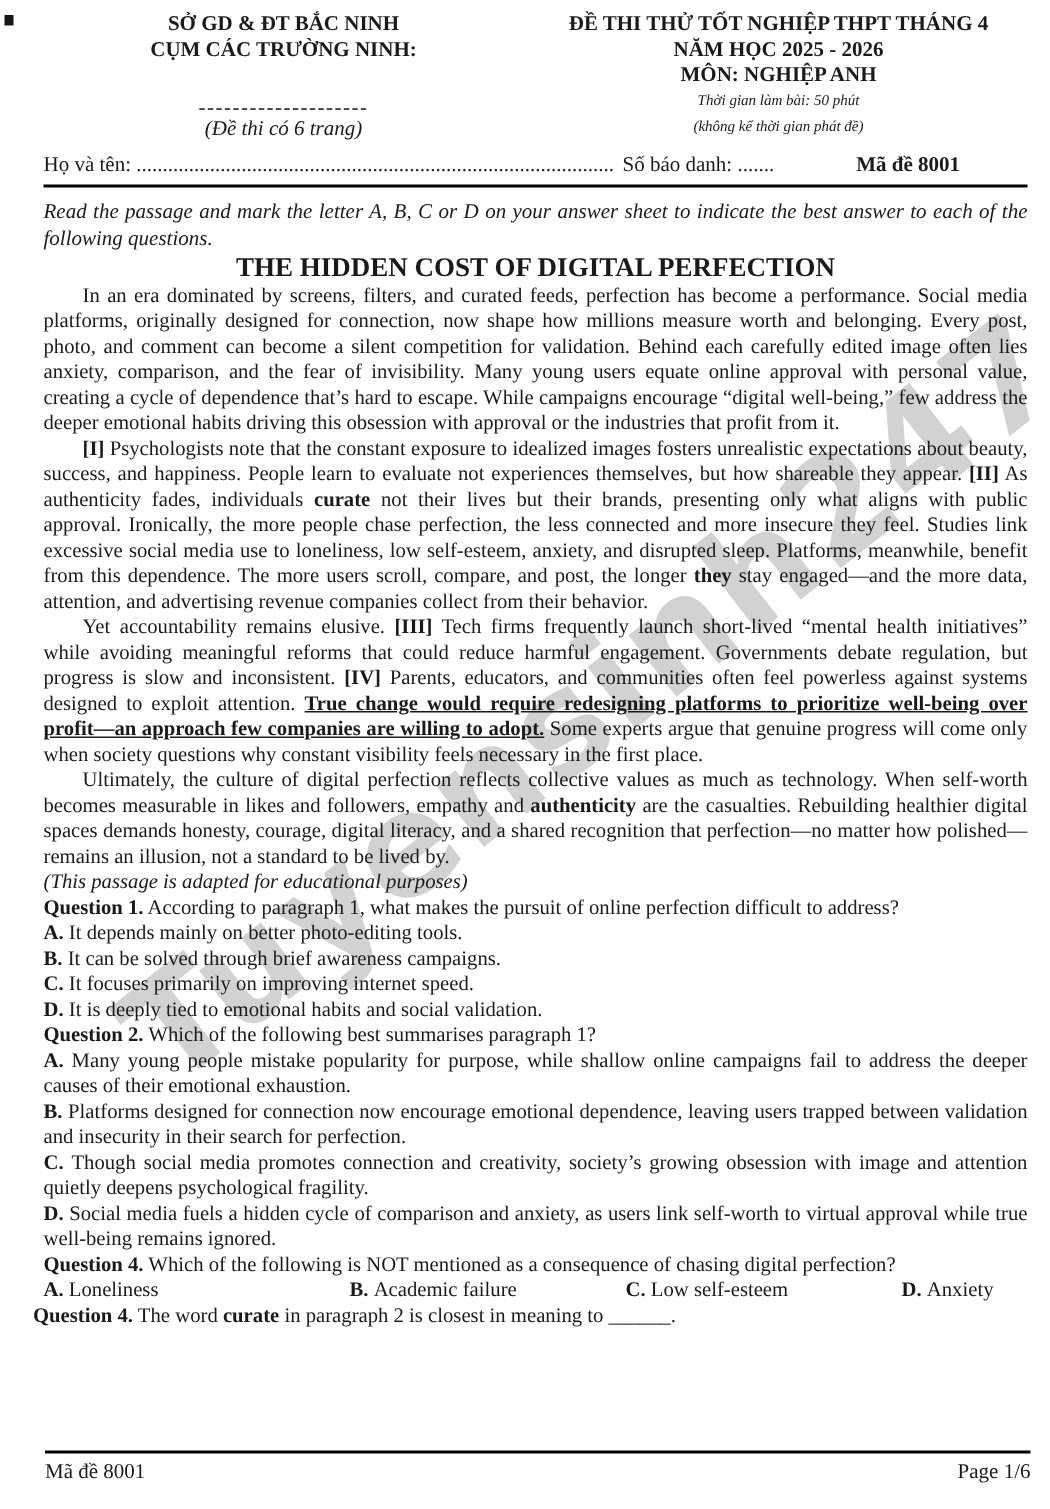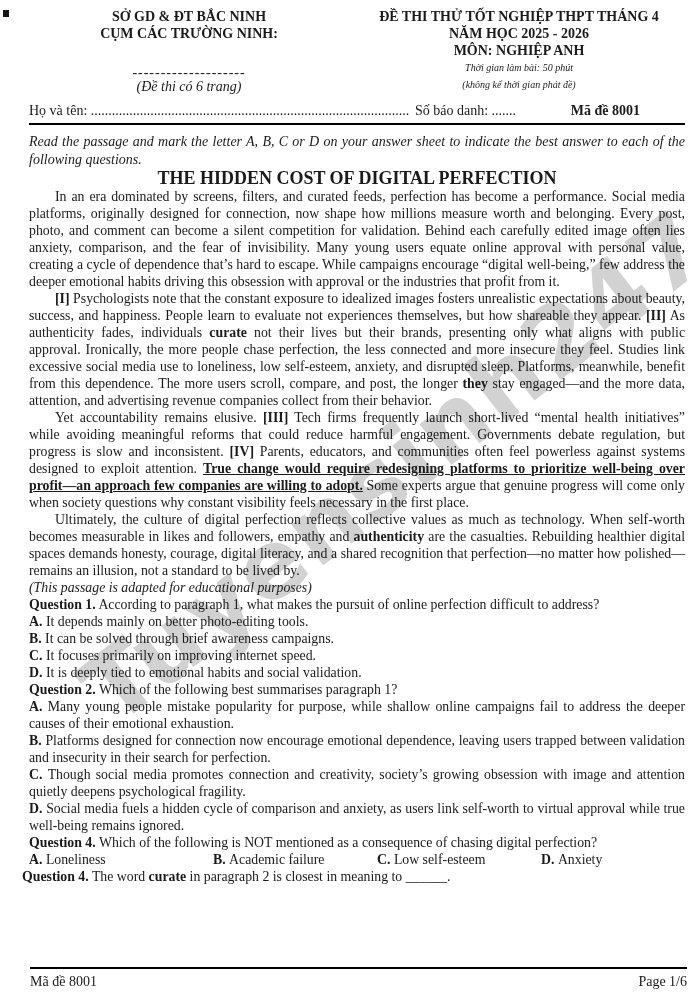--- a/index.html
+++ b/index.html
@@ -49,21 +49,21 @@
   .instructions{margin:8px 0 0 0;font-size:14px;line-height:17.5px;text-align:justify;}
   .title{text-align:center;font-size:18px;margin:2px 0 1px 0;}
 
   .bodytext{font-size:13.8px;line-height:17px;}
   .para{margin:0;text-indent:26px;text-align:justify;}
   .source{margin:0;text-align:left;font-style:italic;}
 
   .question{margin:0;}
   .qline,.opt{margin:0;text-align:justify;}
   .qshift{margin-left:-7px;}
-  .opt-row{display:grid;grid-template-columns:184px 164px 164px 1fr;}
+  .opt-row{display:grid;grid-template-columns:184px 164px 164px 1fr;gap:20px;}
   .opt-cell{white-space:nowrap;}
 
   .footer{
     position:absolute;left:30px;right:13px;top:967px;
     border-top:2px solid #000;
     display:flex;justify-content:space-between;
     padding-top:5px;font-size:14px;z-index:1;
   }
 </style>
 </head>

